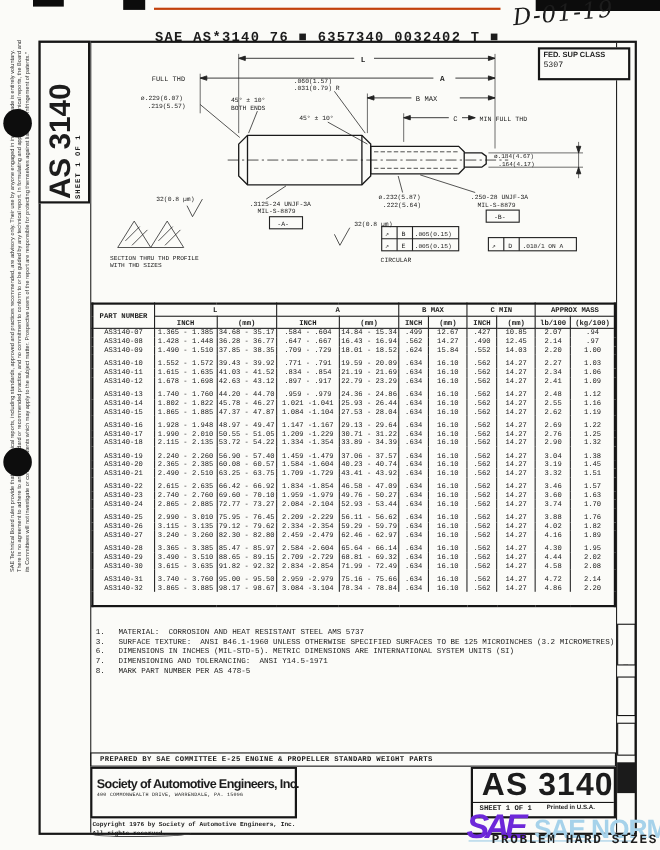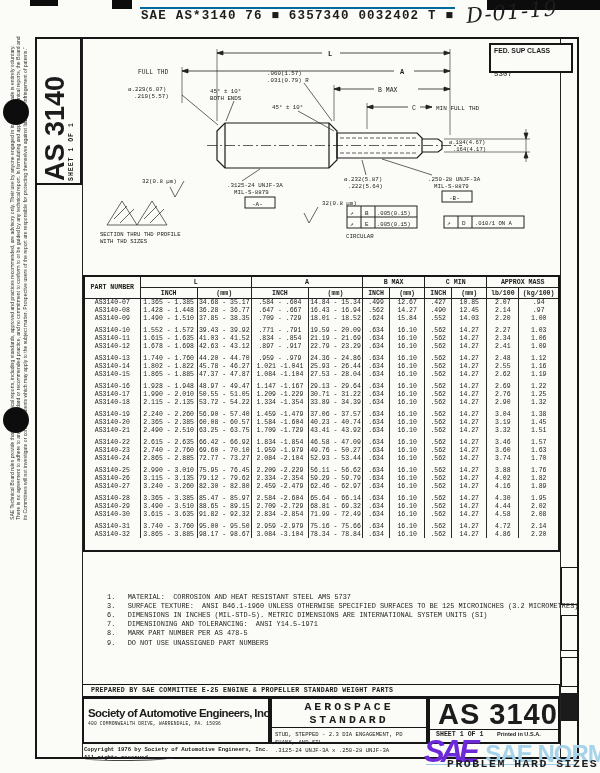--- a/index.html
+++ b/index.html
@@ -4,48 +4,48 @@
 <style>
   * { margin:0; padding:0; box-sizing:border-box; }
   html,body { width:600px; height:773px; }
   body { font-family:"Liberation Mono","DejaVu Sans Mono",monospace; background:#fbfbf8; color:#1c1c1c; position:relative; overflow:hidden; }
   .abs { position:absolute; }
 
   
   .bar { background:#0c0c0c; position:absolute; }
 
   
-  .doccode { left:140px; top:7px; width:315px; text-align:center; font-size:12.5px; font-weight:bold; letter-spacing:1.2px; border-top:2px solid #0369a1; padding-top:0;}
+  .doccode { left:140px; top:7px; width:315px; text-align:center; font-size:12.5px; font-weight:bold; letter-spacing:1.2px; border-top:2px solid #c2410c; padding-top:18px;}
   .handwrite { left:466px; top:0px; font-family:"DejaVu Serif",serif; font-style:italic; font-size:21px; transform:rotate(-5deg); letter-spacing:1px;}
 
   
   .sheet { left:35px; top:37px; width:544px; height:722px; border:2.5px solid #161616; background:transparent; }
   .sheet .inner-left { position:absolute; left:45px; top:0; bottom:0; width:0; border-left:1.5px solid #222; }
   .sheet .inner-right { position:absolute; left:523px; top:0; bottom:0; width:0; border-left:1.5px solid #222; }
 
   .asbox { position:absolute; left:-2px; top:-2px; width:47px; height:148px; border:2.5px solid #161616; background:#fbfbf8; }
   .asnum { position:absolute; left:3px; top:142px; width:140px; transform:rotate(-90deg); transform-origin:0 0; font-family:"Liberation Sans",sans-serif; font-weight:bold; font-size:27px; letter-spacing:0px; }
   .assheet { position:absolute; left:31px; top:142px; width:138px; transform:rotate(-90deg); transform-origin:0 0; font-size:6.5px; font-weight:bold; letter-spacing:1px; }
 
   .fed { position:absolute; left:452px; top:4px; width:84px; height:30px; border:2px solid #161616; background:#fbfbf8; padding:2px 3px; }
   .fed .l1 { font-family:"Liberation Sans",sans-serif; font-weight:bold; font-size:6.8px; }
-  .fed .l2 { font-size:7.5px; margin-top:16px; }
+  .fed .l2 { font-size:7.5px; margin-top:2px; }
 
   
   svg text { font-family:"Liberation Mono","DejaVu Sans Mono",monospace; fill:#1c1c1c; }
 
   
   .spec { position:absolute; left:46px; top:236px; width:477px; border-collapse:collapse; table-layout:fixed; border:2px solid #161616; background:transparent; }
   .spec th { border:1px solid #222; font-size:6.6px; font-weight:bold; padding:1.5px 1px; text-align:center; }
   .spec td { border-left:1px solid #2a2a2a; font-size:6.5px; padding:0.4px 1px; text-align:center; white-space:nowrap; }
   .spec tr.grp td { padding-top:5px; }
   .spec tr.spacer td { height:13px; }
 
   
-  .notes { position:absolute; left:50px; top:554px; width:468px;margin-left:20px; }
+  .notes { position:absolute; left:50px; top:532px; width:468px; }
   .note { font-size:6.9px; line-height:1.32; white-space:pre; }
 
   
   .prep { position:absolute; left:45px; top:645px; width:478px; height:13px; border:1.5px solid #161616; font-size:6.6px; font-weight:bold; padding:2px 0 0 8px; letter-spacing:0.3px;}
   .fbox { position:absolute; top:658px; height:47px; border:2px solid #161616; background:#fbfbf8; }
   .org { left:45px; width:188px; padding:8px 4px 2px 4px; }
   .orgname { font-family:"Liberation Sans",sans-serif; font-weight:bold; font-size:11.5px; letter-spacing:-0.6px; white-space:nowrap; }
   .orgaddr { font-size:4.6px; margin-top:2px; letter-spacing:0.2px; }
   .std { left:233px; width:158px; }
   .stdtitle { font-size:11.5px; font-weight:bold; letter-spacing:3px; text-align:center; border-bottom:1.5px solid #161616; padding:1px 0; }
@@ -597,34 +597,26 @@
         </tr>
       </tbody>
   </table>
 
   <div class="notes">
       <div class="note">1.   MATERIAL:  CORROSION AND HEAT RESISTANT STEEL AMS 5737</div>
       <div class="note">3.   SURFACE TEXTURE:  ANSI B46.1-1960 UNLESS OTHERWISE SPECIFIED SURFACES TO BE 125 MICROINCHES (3.2 MICROMETRES)</div>
       <div class="note">6.   DIMENSIONS IN INCHES (MIL-STD-5). METRIC DIMENSIONS ARE INTERNATIONAL SYSTEM UNITS (SI)</div>
       <div class="note">7.   DIMENSIONING AND TOLERANCING:  ANSI Y14.5-1971</div>
       <div class="note">8.   MARK PART NUMBER PER AS 478-5</div>
-      <div class="note">9.   DO NOT USE UNASSIGNED PART NUMBERS</div>
     </div>
 
   <div class="prep">PREPARED BY SAE COMMITTEE E-25 ENGINE &amp; PROPELLER STANDARD WEIGHT PARTS</div>
   <div class="fbox org">
     <div class="orgname">Society of Automotive Engineers, Inc.</div>
     <div class="orgaddr">400 COMMONWEALTH DRIVE, WARRENDALE, PA. 15096</div>
-  </div>
-  <div class="fbox std">
-    <div class="stdtitle">AEROSPACE   STANDARD</div>
-    <div class="stddesc">
-      <div>STUD, STEPPED - 2.3 DIA ENGAGEMENT, PD SHANK, AND STL</div>
-      <div>.3125-24 UNJF-3A x .250-28 UNJF-3A</div>
-    </div>
   </div>
   <div class="fbox numbox">
     <div class="numbig">AS 3140</div>
     <div class="numsheet">SHEET 1 OF 1</div>
   </div>
   <div class="copyr">
     <div>Copyright 1976   by Society of Automotive Engineers, Inc.</div>
     <div>All rights reserved.</div>
   </div>
   <div class="squig"></div>

